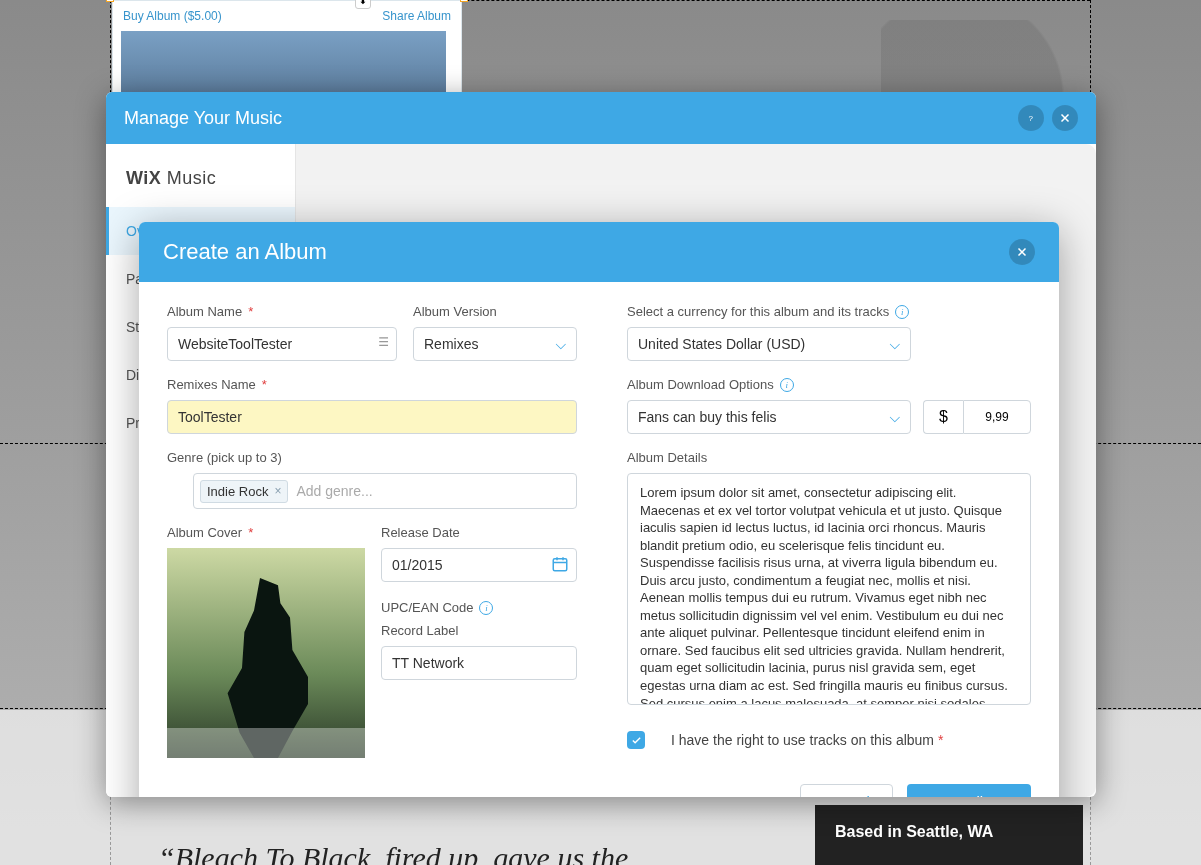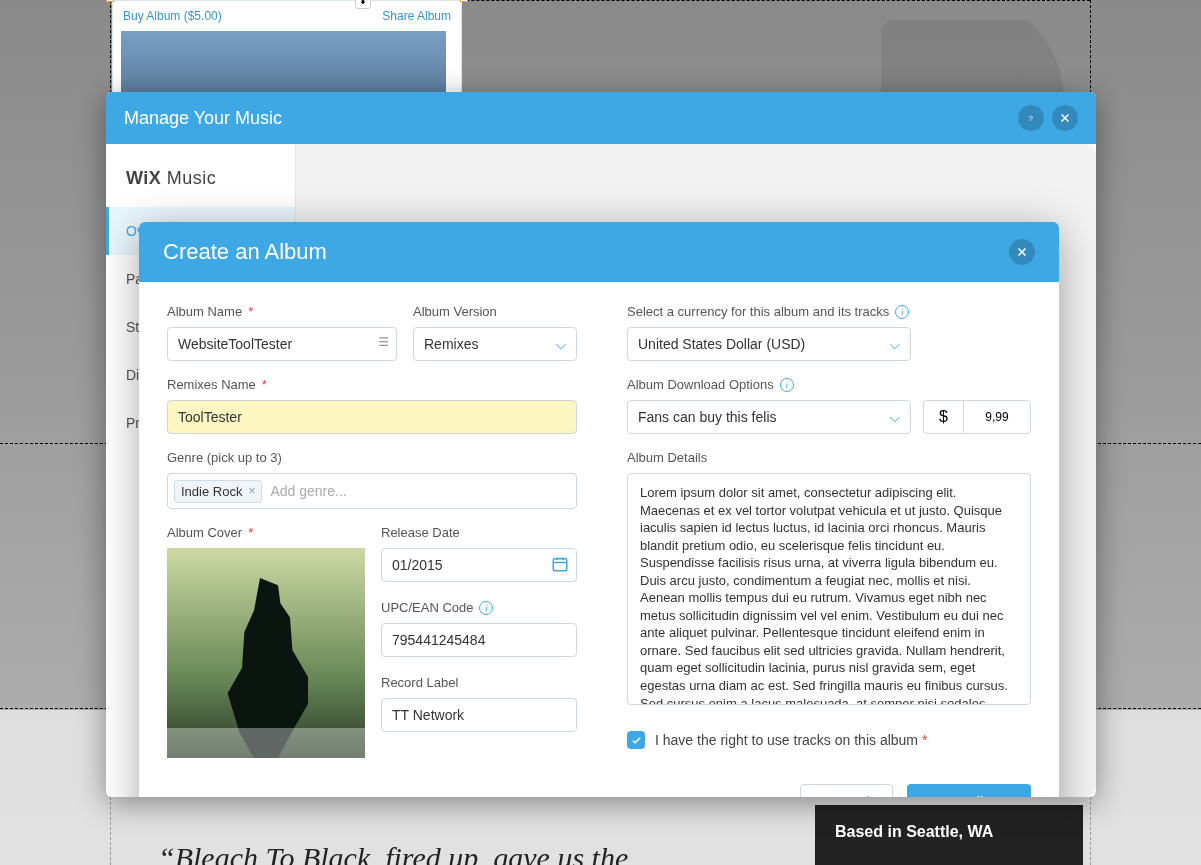--- a/index.html
+++ b/index.html
@@ -52,37 +52,37 @@
 .field { display:flex; flex-direction:column; }
 .label { font-size:13px; color:#555; margin-bottom:8px; display:flex; align-items:center; gap:6px; }
 .req { color:#e04040; }
 .info-ic { width:14px; height:14px; border:1px solid #3ea8e5; border-radius:50%; color:#3ea8e5; font-size:9px; display:inline-flex; align-items:center; justify-content:center; font-style:italic; font-family:Georgia; }
 
 .input, .select, .textarea { border:1px solid #cfd6dc; border-radius:4px; padding:0 10px; font-size:14px; color:#333; height:34px; background:#fff; }
 .input.hl { background:#fdf7c3; }
 .select { display:flex; align-items:center; justify-content:space-between; cursor:pointer; }
 .select .chev { color:#3ea8e5; }
 .textarea { height:auto; padding:10px 12px; line-height:1.35; font-size:13px; color:#333; }
-.tag-input { border:1px solid #cfd6dc; border-radius:4px; padding:4px 6px; display:flex; align-items:center; gap:8px; height:36px; }
+.tag-input { border:1px solid #cfd6dc; border-radius:4px; padding:4px 6px; display:flex; align-items:center; gap:8px; height:36px;margin-left:26px; }
 .tag { background:#eef4f8; border:1px solid #d0dbe3; border-radius:3px; padding:3px 6px; font-size:13px; color:#333; display:flex; align-items:center; gap:6px; }
 .tag .x { color:#8aa0b0; font-size:12px; cursor:pointer; }
 .tag-ph { color:#aaa; font-size:14px; }
 
 .cover { width:198px; height:210px; background: linear-gradient(180deg,#cdd9a4 0%, #6b8a59 60%, #2a3a28 100%); position:relative; display:flex; align-items:flex-end; justify-content:center; overflow:hidden; }
 .surfer { width:120px; height:180px; background:#0a1510; clip-path: polygon(45% 0,60% 4%,62% 14%,70% 22%,72% 40%,85% 55%,85% 70%,72% 85%,60% 100%,40% 100%,28% 86%,18% 64%,30% 50%,32% 30%,40% 18%);} 
 .cover::after { content:""; position:absolute; left:0; right:0; bottom:0; height:30px; background:rgba(255,255,255,0.35); }
 
 .date-wrap { position:relative; }
 .cal-ic { position:absolute; right:8px; top:7px; color:#3ea8e5; }
 
 .price-row { display:flex; gap:12px; }
 .price-sym { width:40px; border:1px solid #cfd6dc; border-radius:4px 0 0 4px; display:flex; align-items:center; justify-content:center; height:34px; border-right:none; }
 .price-val { width:68px; border:1px solid #cfd6dc; border-radius:0 4px 4px 0; height:34px; text-align:center; font-size:12px; }
 
-.check-row { display:flex; align-items:center; gap:10px; margin-top:26px; }
+.check-row { display:flex; align-items:center; gap:26px; margin-top:26px; }
 .checkbox { width:18px; height:18px; border-radius:4px; background:#3ea8e5; display:flex; align-items:center; justify-content:center; }
 .checkbox svg { width:11px; height:11px; fill:#fff; }
 .check-label { font-size:14px; color:#444; }
 
 .footer { position:absolute; left:0; right:0; bottom:0; height:68px; display:flex; align-items:center; padding:0 28px; }
 .req-note { color:#e04040; font-size:13px; flex:1; }
 .btn { height:34px; padding:0 22px; border-radius:4px; font-size:15px; cursor:pointer; display:flex; align-items:center; }
 .btn-cancel { border:1px solid #cfd6dc; color:#3ea8e5; background:#fff; margin-right:14px; }
 .btn-save { background:#3ea8e5; color:#fff; border:none; }
 .input-ic { position:absolute; right:8px; top:8px; color:#999; font-size:12px; }
@@ -205,21 +205,20 @@
                   <svg width="18" height="18" viewBox="0 0 24 24" fill="none" stroke="#3ea8e5" stroke-width="2">
                       <rect x="3" y="5" width="18" height="16" rx="2"></rect>
                       <path d="M3 10h18M8 3v4M16 3v4"></path>
                     </svg>
                 </span>
               </div>
               <div class="label">
                   <span>UPC/EAN Code</span>
                   <span class="info-ic">i</span>
                 </div>
-              <input class="input" style="width: 100%; margin-bottom: 18px;" value="795441245484">
               <div class="label">Record Label</div>
               <input class="input" style="width: 100%;" value="TT Network">
             </div>
           </div>
         </div>
 
         <div class="col-right">
           <div class="field" style="margin-bottom:16px">
             <div class="label">
                 <span>Select a currency for this album and its tracks</span>

